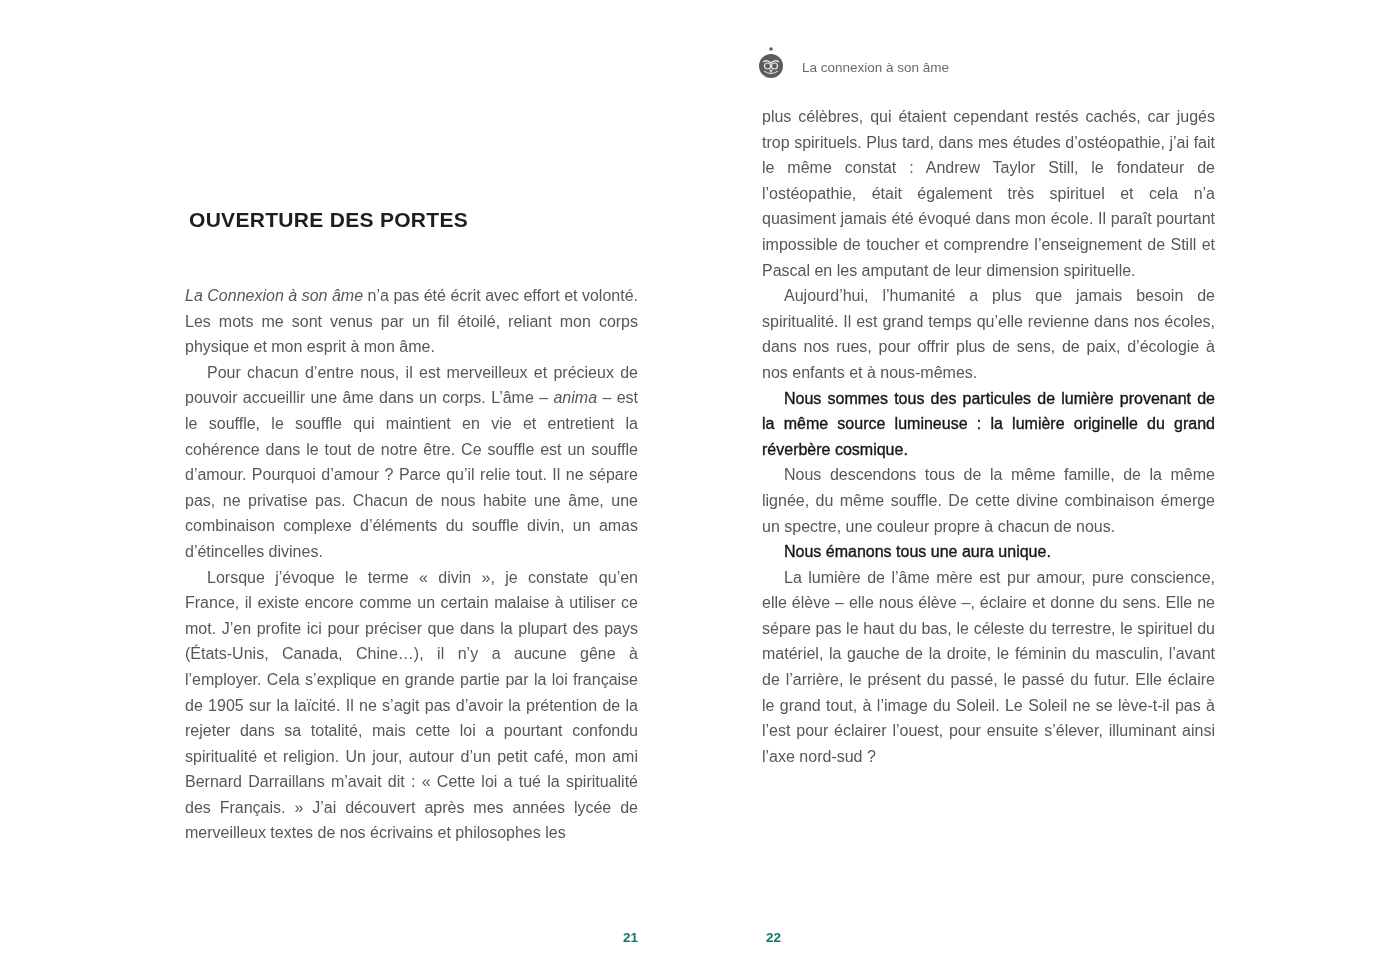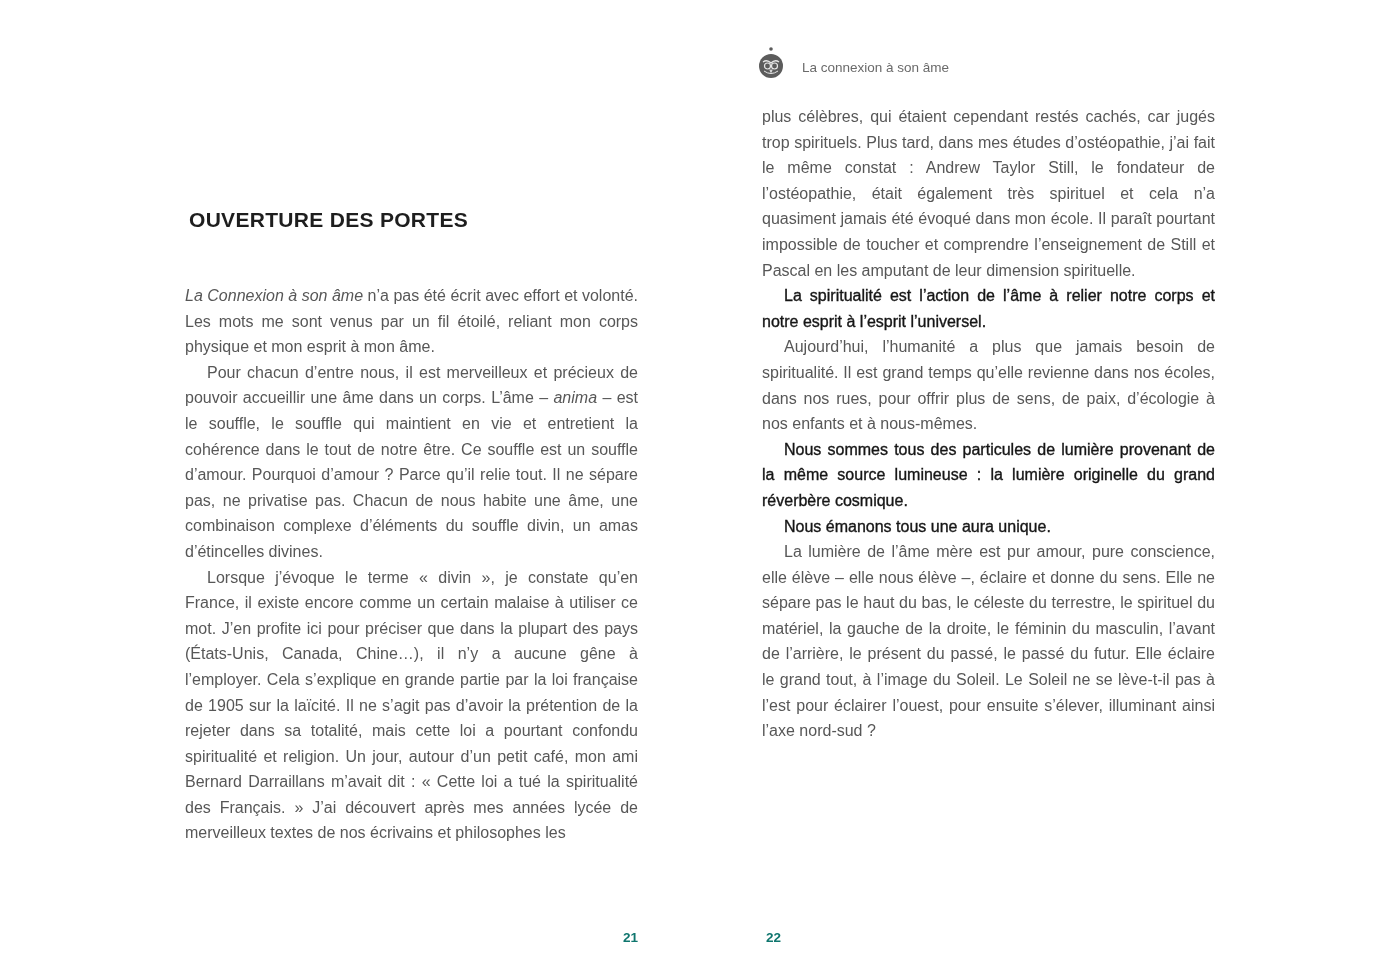--- a/index.html
+++ b/index.html
@@ -56,21 +56,21 @@
         <circle cx="16.5" cy="20" r="3" stroke="#e6e6e6" stroke-width="1.2" fill="none"></circle>
         <path d="M11.8 23.5 L13 26 L14.2 23.5" stroke="#e6e6e6" stroke-width="1.1" fill="none"></path>
         <path d="M6 25 Q13 30 20 25" stroke="#e6e6e6" stroke-width="1" fill="none"></path>
       </svg>
     </span>
     <span class="running-head-text">La connexion à son âme</span>
   </div>
 
   <div class="body-text">
     <p>plus célèbres, qui étaient cependant restés cachés, car jugés trop spirituels. Plus tard, dans mes études d’ostéopathie, j’ai fait le même constat : Andrew Taylor Still, le fondateur de l’ostéopathie, était également très spirituel et cela n’a quasiment jamais été évoqué dans mon école. Il paraît pourtant impossible de toucher et comprendre l’enseignement de Still et Pascal en les amputant de leur dimension spirituelle.</p>
-    <p class="indent strong">La spiritualité est l’action de l’âme à relier notre corps et notre esprit à l’esprit l’universel.</p>
     <p class="indent">Aujourd’hui, l’humanité a plus que jamais besoin de spiritualité. Il est grand temps qu’elle revienne dans nos écoles, dans nos rues, pour offrir plus de sens, de paix, d’écologie à nos enfants et à nous-mêmes.</p>
     <p class="indent strong">Nous sommes tous des particules de lumière provenant de la même source lumineuse : la lumière originelle du grand réverbère cosmique.</p>
+    <p class="indent">Nous descendons tous de la même famille, de la même lignée, du même souffle. De cette divine combinaison émerge un spectre, une couleur propre à chacun de nous.</p>
     <p class="indent strong">Nous émanons tous une aura unique.</p>
     <p class="indent">La lumière de l’âme mère est pur amour, pure conscience, elle élève – elle nous élève –, éclaire et donne du sens. Elle ne sépare pas le haut du bas, le céleste du terrestre, le spirituel du matériel, la gauche de la droite, le féminin du masculin, l’avant de l’arrière, le présent du passé, le passé du futur. Elle éclaire le grand tout, à l’image du Soleil. Le Soleil ne se lève-t-il pas à l’est pour éclairer l’ouest, pour ensuite s’élever, illuminant ainsi l’axe nord-sud ?</p>
   </div>
 
   <div class="folio">22</div>
 </div>
 
 </body></html>

